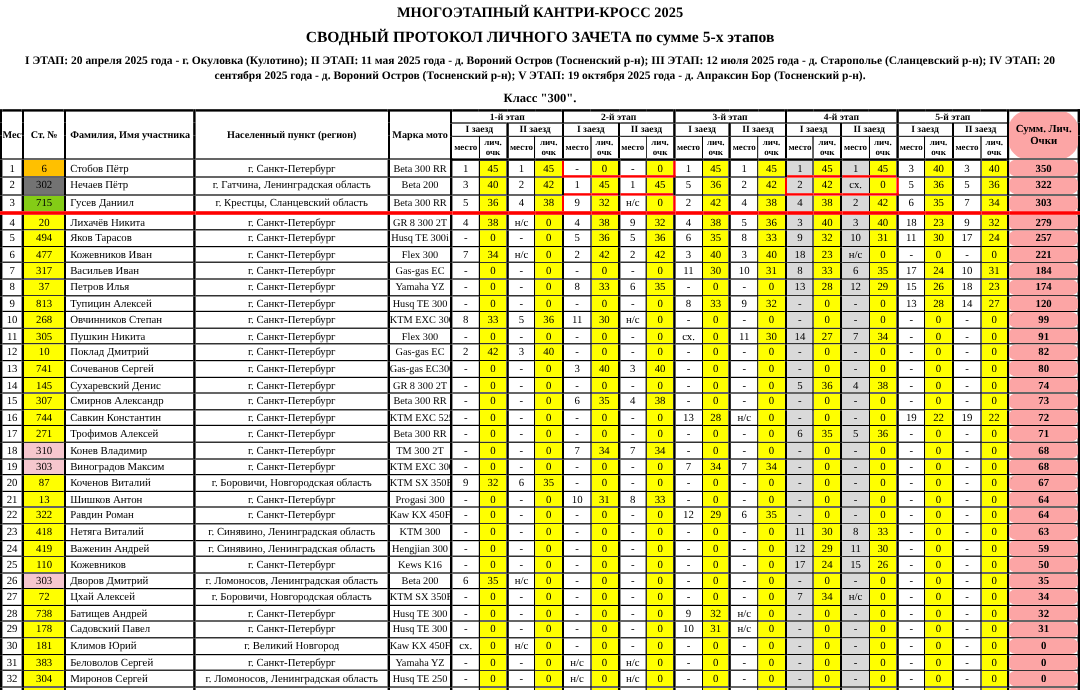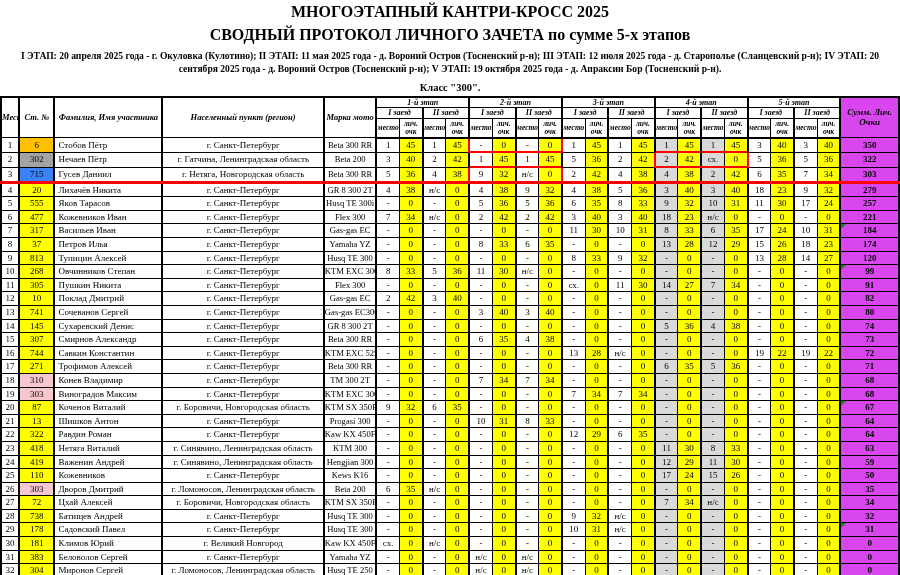--- a/index.html
+++ b/index.html
@@ -1,49 +1,49 @@
 <!DOCTYPE html>
 <html><head>
 <meta charset="utf-8">
 <style>
   html,body{margin:0;padding:0;}
   body{
     width:900px;height:575px;overflow:hidden;background:#fff;color:#000;
     font-family:"Liberation Serif", serif;
   }
   .titles{text-align:center;font-weight:bold;padding-top:3px;}
-  .t1{font-size:16px;}
-  .t2{font-size:16px;margin-top:5px;}
+  .t1{font-size:12px;}
+  .t2{font-size:13px;margin-top:5px;}
   .t3{font-size:9.6px;margin-top:5px;line-height:1.4;padding:0 16px;}
   .t4{font-size:10.5px;margin-top:6px;margin-bottom:3px;}
 
   table{border-collapse:collapse;table-layout:fixed;width:900px;border:2px solid #000;}
   th,td{
     border:1px solid #000;padding:0;text-align:center;overflow:hidden;
     white-space:nowrap;position:relative;
   }
-  thead th{font-weight:bold;font-style:italic;background:#fff;}
+  thead th{font-weight:bold;background:#fff;}
   .h-main{font-size:8.5px;white-space:normal;line-height:1.05;}
   .h-stage{font-size:8px;height:9px;}
   .h-race{font-size:8px;height:10px;margin-left:48px;}
   .h-sub{font-size:7.5px;white-space:normal;line-height:1;height:18px;border-bottom-width:2px;}
   .h-total{font-size:8.5px;white-space:normal;line-height:1.1;}
   tbody td{font-size:9px;height:12.6px;line-height:12.6px;}
   .c-place,.c-bib,.c-name,.c-region,.c-bike{border-left-width:2px;border-right-width:2px;}
   .c-name{text-align:left;padding-left:3px;}
   .c-bike{font-size:8.6px;}
   .pts{background:#FFFF00;}
   .g4{background:#D9D9D9;}
   .sb{border-left-width:2px;}
   .zb{border-left-width:2px;}
-  .c-total{background:#d946ef;font-weight:bold;border-left-width:2px;font-size:9px;}
+  .c-total{background:#fca5a5;font-weight:bold;border-left-width:2px;font-size:9px;border-radius:17px;}
   .bib-yellow{background:#FFFF00;}
   .bib-orange{background:#FFC000;}
-  .bib-orange-dark{background:#3b82f6;}
-  .bib-gray{background:#a3a3a3;}
+  .bib-orange-dark{background:#84cc16;}
+  .bib-gray{background:#737373;}
   .bib-pink{background:#F6C7CE;}
   .podium-end td{border-bottom:3px solid #FF0000;}
   .rbt{border-top:2.5px solid #FF0000;}
   .rbb{border-bottom:2.5px solid #FF0000;}
   .rbl{border-left:2.5px solid #FF0000;}
   .rbr{border-right:2.5px solid #FF0000;}
   .red-under{border-bottom:2.5px solid #FF0000;}
   .tri::before{
     content:"";position:absolute;top:0;left:0;width:0;height:0;
     border-top:5px solid #1E7B34;border-right:5px solid transparent;
@@ -191,21 +191,21 @@
         <td class="pos sb">5</td>
         <td class="pts">36</td>
         <td class="pos zb">5</td>
         <td class="pts">36</td>
         <td class="c-total">322</td>
       </tr>
       <tr class="podium-end">
         <td class="c-place">3</td>
         <td class="c-bib bib-orange-dark">715</td>
         <td class="c-name">Гусев Даниил</td>
-        <td class="c-region">г. Нетяга, Новгородская область</td>
+        <td class="c-region">г. Крестцы, Сланцевский область</td>
         <td class="c-bike">Beta 300 RR</td>
         <td class="pos sb">5</td>
         <td class="pts">36</td>
         <td class="pos zb">4</td>
         <td class="pts">38</td>
         <td class="pos sb rbt rbb rbl">9</td>
         <td class="pts rbt rbb">32</td>
         <td class="pos zb rbt rbb">н/с</td>
         <td class="pts rbt rbb rbr">0</td>
         <td class="pos sb">2</td>
@@ -245,21 +245,21 @@
         <td class="pos g4 zb">3</td>
         <td class="pts">40</td>
         <td class="pos sb">18</td>
         <td class="pts">23</td>
         <td class="pos zb">9</td>
         <td class="pts">32</td>
         <td class="c-total">279</td>
       </tr>
       <tr>
         <td class="c-place">5</td>
-        <td class="c-bib bib-yellow">555</td>
+        <td class="c-bib bib-yellow">494</td>
         <td class="c-name">Яков Тарасов</td>
         <td class="c-region">г. Санкт-Петербург</td>
         <td class="c-bike">Husq TE 300i</td>
         <td class="pos sb">-</td>
         <td class="pts">0</td>
         <td class="pos zb">-</td>
         <td class="pts">0</td>
         <td class="pos sb">5</td>
         <td class="pts">36</td>
         <td class="pos zb">5</td>

